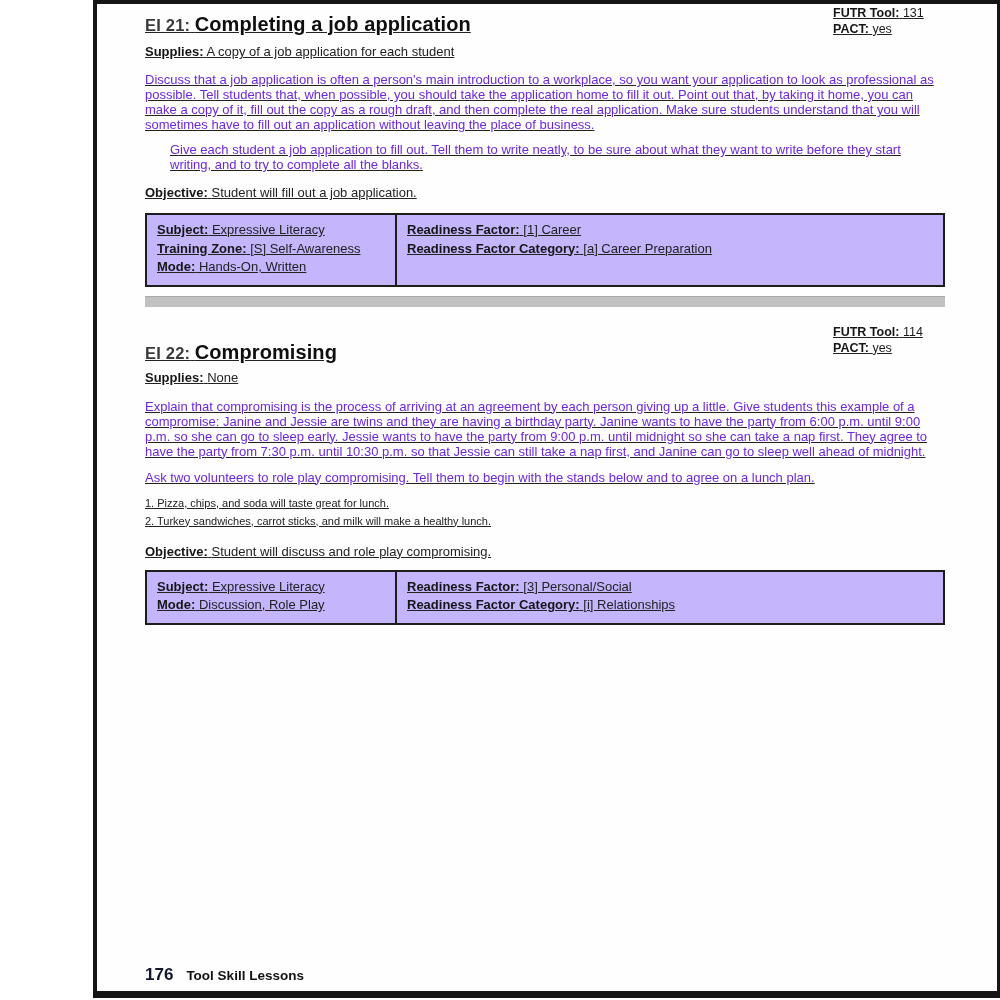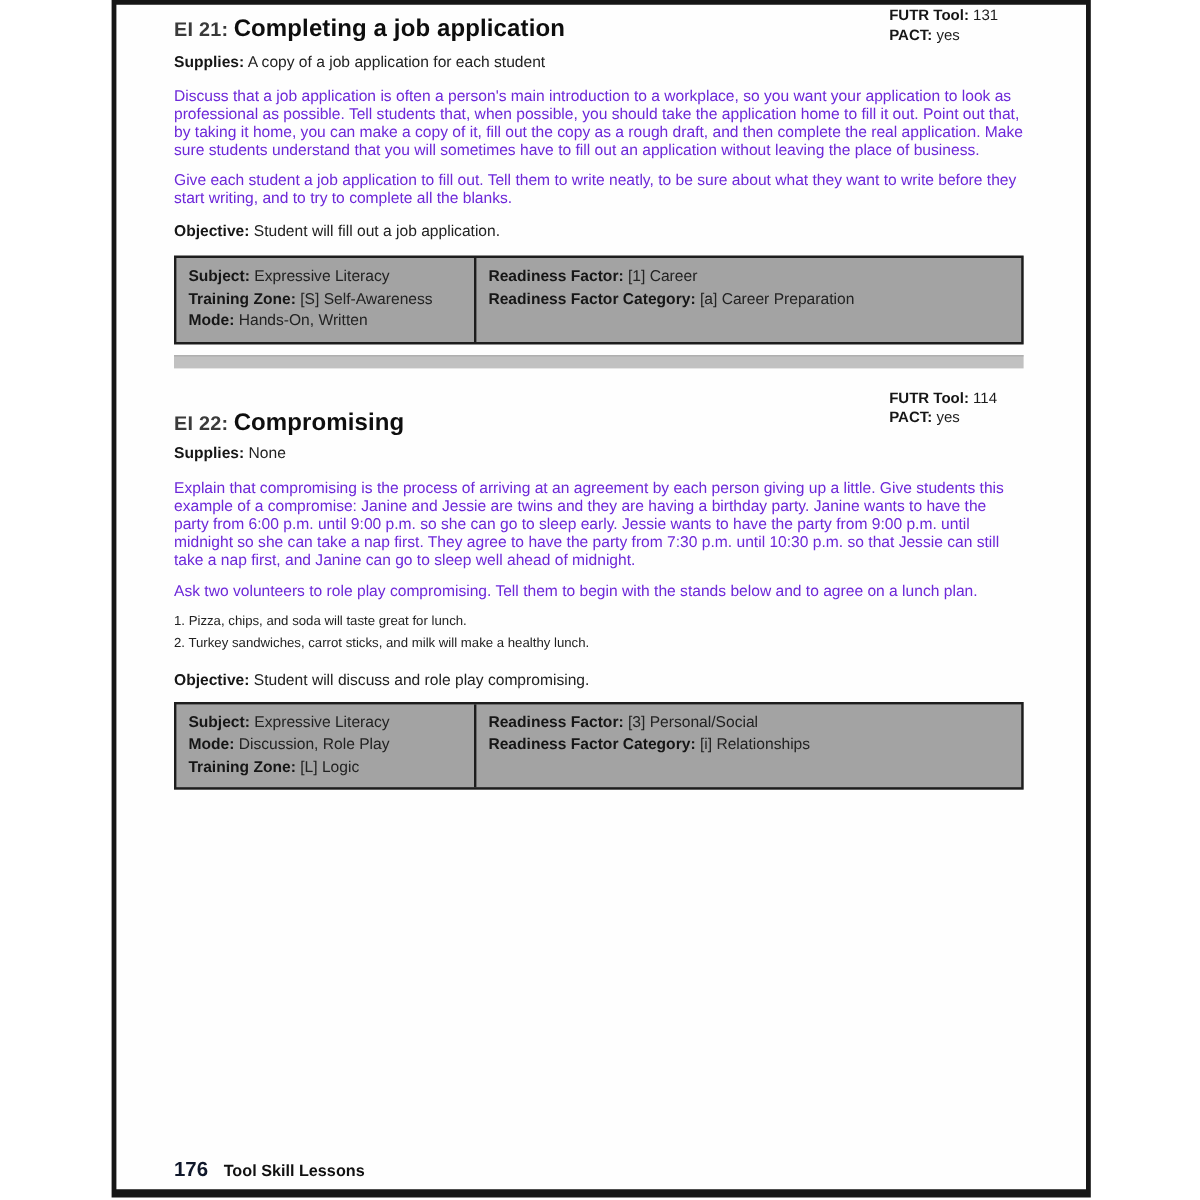--- a/index.html
+++ b/index.html
@@ -5,26 +5,27 @@
   * { margin: 0; padding: 0; box-sizing: border-box; }
   html, body {
     width: 1000px; height: 1000px;
     background: #ffffff;
     font-family: "Liberation Sans", sans-serif;
     color: #222;
   }
   .page {
     position: absolute;
     left: 93px; top: 0;
-    width: 816px; height: 998px;
+    width: 908px; height: 998px;
     background: #fefefe;
     border-left: 4px solid #161616;
     border-top: 4px solid #161616;
     border-right: 4px solid #161616;
     border-bottom: 7px solid #161616;
+    text-decoration: underline;
   }
   .content {
     position: relative;
     padding: 0 52px 0 48px;
     height: 100%;
   }
   
   .sec-header {
     display: flex;
     justify-content: space-between;
@@ -62,21 +63,21 @@
   }
   .list-item {
     font-size: 11px;
     line-height: 18px;
   }
   
   .info-table {
     display: flex;
     border: 2px solid #1d1d1d;
     width: 100%;
-    background: #a3a3a3;
+    background: #c4b5fd;
   }
   .info-cell {
     padding: 6px 10px 8px 10px;
     font-size: 13px;
     line-height: 18.5px;
   }
   .cell-left  { width: 250px; border-right: 2px solid #1d1d1d; }
   .cell-right { flex: 1; }
   
   .divider-bar {
@@ -94,21 +95,21 @@
     align-items: baseline;
     gap: 13px;
   }
   .page-number { font-weight: bold; font-size: 17px; color: #0f172a; }
   .book-title  { font-weight: bold; font-size: 13.5px; color: #111; }
   
   .hdr-1 .title-wrap { padding-top: 9px; }
   .hdr-1 .futr-block { padding-top: 1px; }
   .supplies-1 { margin-top: 7px; }
   .para-1a { margin-top: 13px; }
-  .para-1b { margin-top: 10px; }
+  .para-1b { margin-top: 10px; margin-left: 25px; }
   .objective-1 { margin-top: 13px; }
   .table-1 { margin-top: 13px; }
   .hdr-2 { margin-top: 17px; }
   .hdr-2 .title-wrap { padding-top: 17px; }
   .hdr-2 .futr-block { padding-top: 0; }
   .supplies-2 { margin-top: 6px; }
   .para-2a { margin-top: 14px; }
   .para-2b { margin-top: 11px; }
   .list-2 { margin-top: 9px; }
   .objective-2 { margin-top: 14px; }
@@ -187,21 +188,20 @@
 
       <div class="objective-line objective-2">
         <span class="lbl">Objective:</span>
         <span>Student will discuss and role play compromising.</span>
       </div>
 
       <div class="info-table table-2">
         <div class="info-cell cell-left">
           <div><span class="lbl">Subject:</span> <span>Expressive Literacy</span></div>
           <div><span class="lbl">Mode:</span> <span>Discussion, Role Play</span></div>
-          <div><span class="lbl">Training Zone:</span> <span>[L] Logic</span></div>
         </div>
         <div class="info-cell cell-right">
           <div><span class="lbl">Readiness Factor:</span> <span>[3] Personal/Social</span></div>
           <div><span class="lbl">Readiness Factor Category:</span> <span>[i] Relationships</span></div>
         </div>
       </div>
     </div>
 
     <div class="footer">
       <span class="page-number">176</span>

